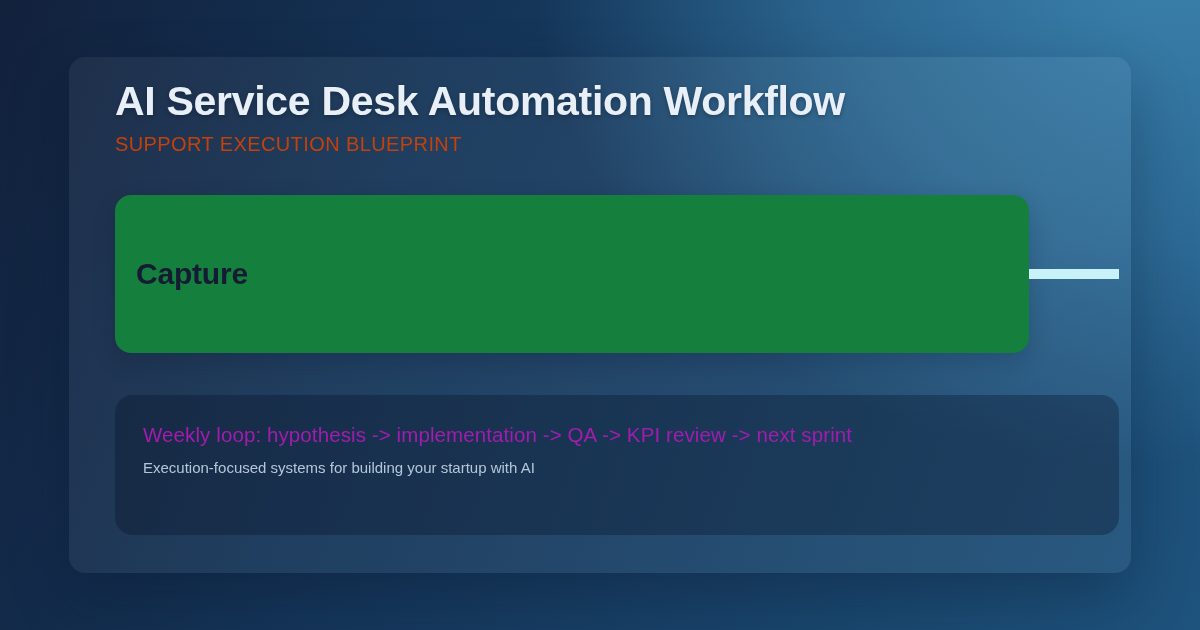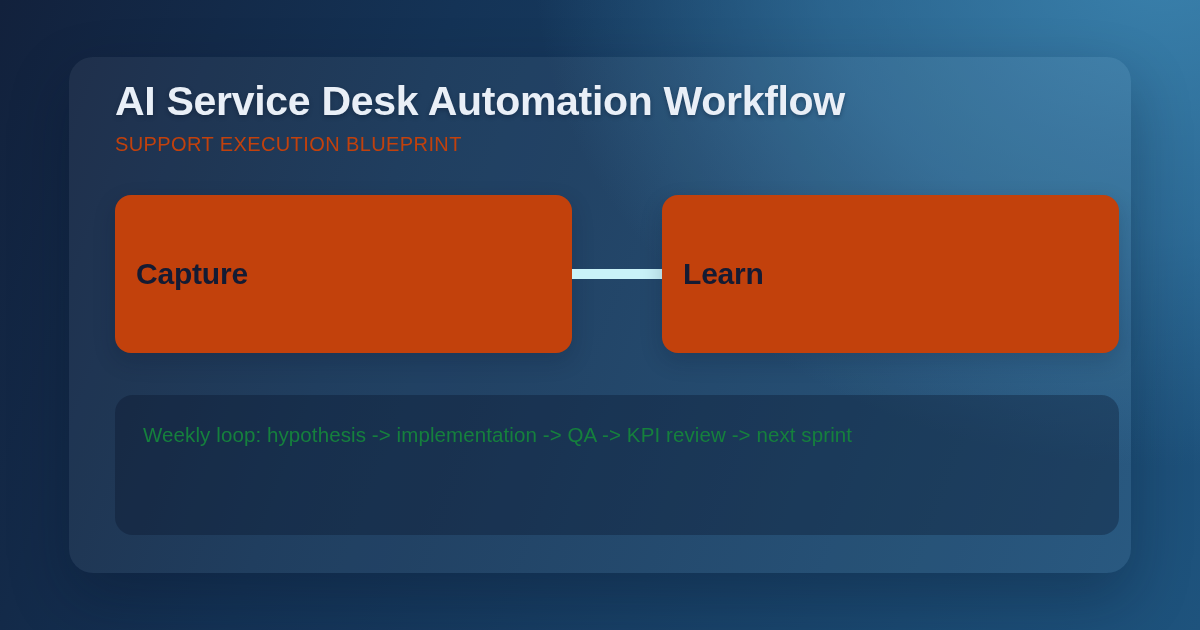--- a/index.html
+++ b/index.html
@@ -8,21 +8,21 @@
     font-family: "Liberation Sans", sans-serif;
     background:
       radial-gradient(900px 720px at 97% -6%, rgba(64,140,184,0.82) 0%, rgba(58,130,175,0.55) 38%, rgba(40,100,145,0) 70%),
       linear-gradient(110deg, #12213C 0%, #143356 32%, #1E537D 100%);
     position: relative;
   }
   .card {
     position: absolute;
     left: 69px; top: 57px;
     width: 1062px; height: 516px;
-    border-radius: 24px;
+    border-radius: 16px;
     background: rgba(255,255,255,0.055);
     box-shadow: 0 24px 60px rgba(5,15,35,0.30);
     padding: 21px 12px 38px 46px;
   }
   .title {
     font-size: 41px;
     font-weight: 700;
     line-height: 1.15;
     letter-spacing: -0.3px;
     color: #E9EFF7;
@@ -36,21 +36,21 @@
     color: #c2410c;
   }
   .flow-row {
     margin-top: 39px;
     height: 158px;
     display: flex;
     align-items: stretch;
   }
   .step-box {
     flex: 1 1 0;
-    background: #c2410c;
+    background: #15803d;
     border-radius: 16px;
     box-shadow: 0 8px 22px rgba(8,22,45,0.20);
     display: flex;
     align-items: center;
     padding-left: 21px;
   }
   .step-label {
     font-size: 30px;
     font-weight: 700;
     color: #141B33;
@@ -66,21 +66,21 @@
   .footer-panel {
     margin-top: 42px;
     height: 140px;
     border-radius: 18px;
     background: rgba(6,17,36,0.32);
     padding: 28px 28px 0 28px;
   }
   .loop-text {
     font-size: 20.5px;
     font-weight: 400;
-    color: #15803d;
+    color: #a21caf;
     letter-spacing: 0.1px;
   }
   .tagline {
     margin-top: 12px;
     font-size: 15px;
     font-weight: 400;
     color: #B4C7D8;
   }
 </style>
 </head>
@@ -99,23 +99,21 @@
     </div>
 
     <div class="connector"></div>
 
 
     <div class="connector"></div>
 
 
     <div class="connector"></div>
 
-    <div class="step-box">
-      <span class="step-label">Learn</span>
-    </div>
 
   </div>
 
   <div class="footer-panel">
     <div class="loop-text">Weekly loop: hypothesis -&gt; implementation -&gt; QA -&gt; KPI review -&gt; next sprint</div>
+    <div class="tagline">Execution-focused systems for building your startup with AI</div>
   </div>
 
 </div>
 
 </body></html>

